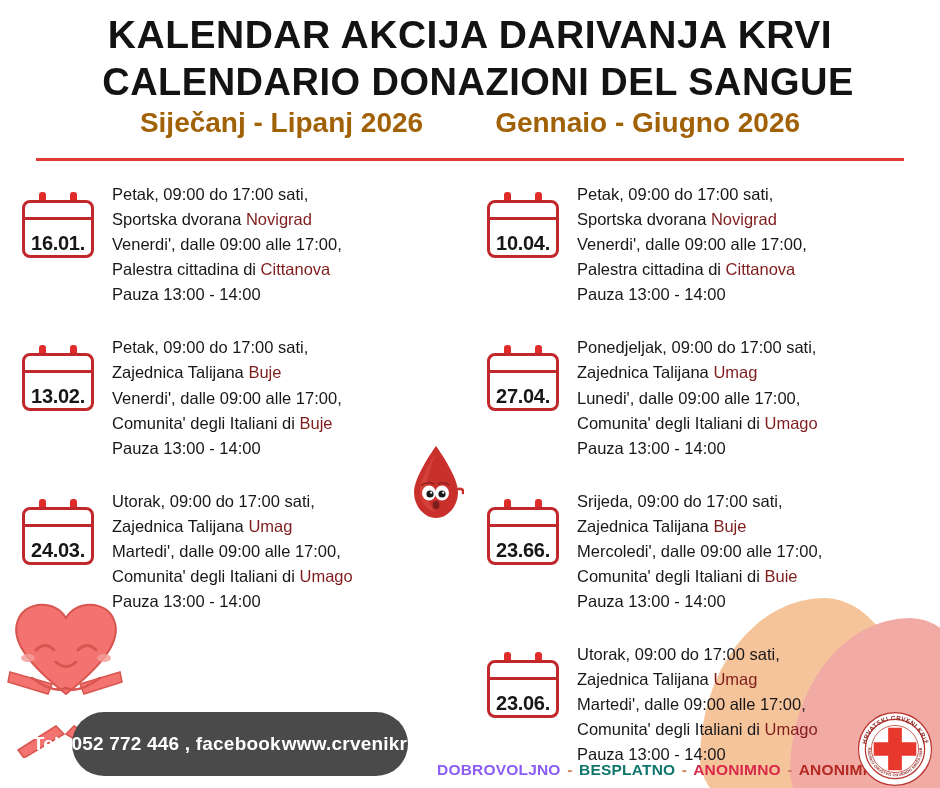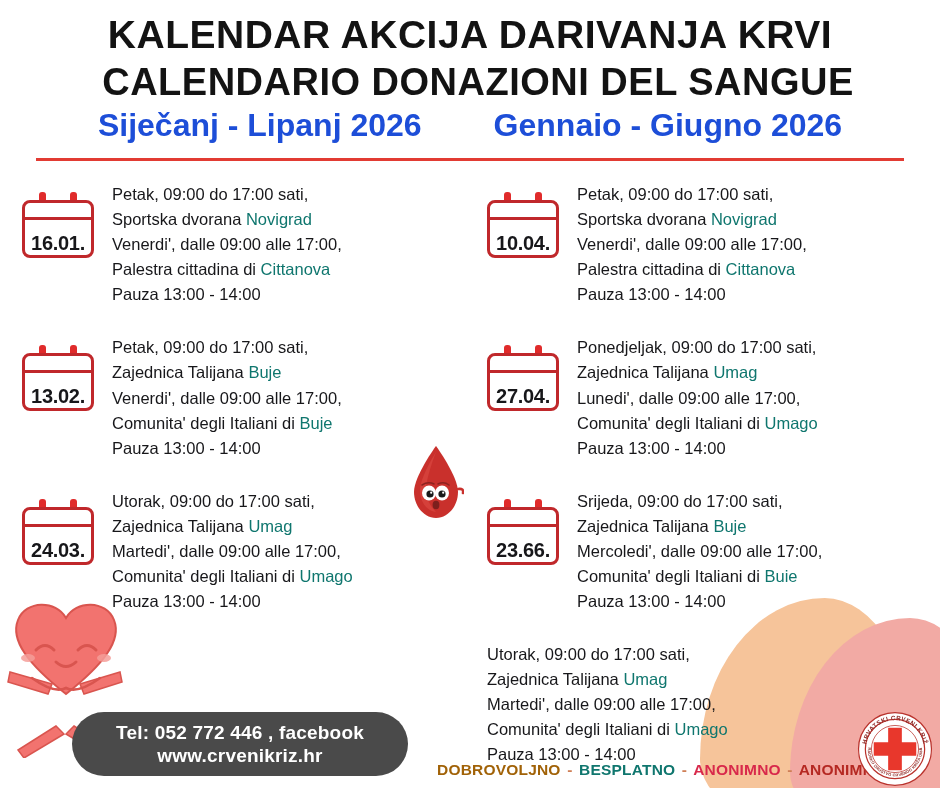--- a/index.html
+++ b/index.html
@@ -64,23 +64,23 @@
   .title-it { font-size: 38px; margin: 0 0 2px 16px; }
   .subtitles {
     position: relative;
     z-index: 5;
     display: flex;
     justify-content: center;
     gap: 72px;
     margin-top: 4px;
   }
   .subtitle {
-    font-size: 32px;
+    font-size: 28px;
     font-weight: bold;
-    color: #1d4ed8;
+    color: #a16207;
     white-space: nowrap;
   }
   .rule {
     position: absolute;
     left: 36px;
     top: 158px;
     width: 868px;
     height: 3px;
     background: #e23b33;
     z-index: 5;
@@ -159,21 +159,21 @@
 
   
   .etext {
     flex: 1 1 auto;
     padding-top: 6px;
     font-size: 16.5px;
     line-height: 1.52;
     color: #17171a;
   }
   .etext div { white-space: nowrap; }
-  .place { color: #0f766e; }
+  .place { color: #7f1d1d; }
 
   
   .drop {
     position: absolute;
     left: 408px;
     top: 444px;
     width: 56px;
     height: 78px;
     z-index: 6;
   }
@@ -192,21 +192,21 @@
   .contact {
     position: absolute;
     left: 72px;
     top: 712px;
     width: 336px;
     height: 64px;
     background: #4a4a4a;
     border-radius: 32px;
     z-index: 7;
     display: flex;
-    flex-direction: column;
+    flex-direction: row;
     align-items: center;
     justify-content: center;
     gap: 1px;
   }
   .contact div {
     color: #ffffff;
     font-size: 19px;
     font-weight: bold;
     letter-spacing: 0.2px;
     white-space: nowrap;
@@ -363,20 +363,28 @@
         <div class="etext">
           <div>Srijeda, 09:00 do 17:00 sati,</div>
           <div><span>Zajednica Talijana </span><span class="place">Buje</span></div>
           <div>Mercoledi', dalle 09:00 alle 17:00,</div>
           <div><span>Comunita' degli Italiani di </span><span class="place">Buie</span></div>
           <div>Pauza 13:00 - 14:00</div>
         </div>
       </div>
 
       <div class="event">
+        <div class="cal">
+          <div class="cal-tab t1"></div>
+          <div class="cal-tab t2"></div>
+          <div class="cal-body">
+            <div class="cal-bar"></div>
+          </div>
+          <div class="cal-date">23.06.</div>
+        </div>
         <div class="etext">
           <div>Utorak, 09:00 do 17:00 sati,</div>
           <div><span>Zajednica Talijana </span><span class="place">Umag</span></div>
           <div>Martedi', dalle 09:00 alle 17:00,</div>
           <div><span>Comunita' degli Italiani di </span><span class="place">Umago</span></div>
           <div>Pauza 13:00 - 14:00</div>
         </div>
       </div>
 
     </div>
@@ -413,21 +421,21 @@
       <ellipse cx="112" cy="60" rx="7" ry="4" fill="#f49d99" opacity="0.85"></ellipse>
     </g>
   </svg>
 
   <div class="contact">
     <div>Tel: 052 772 446 , facebook</div>
     <div>www.crvenikriz.hr</div>
   </div>
 
   <div class="slogan">
-    <span style="color:#a16207">DOBROVOLJNO</span>
+    <span style="color:#8b5cf6">DOBROVOLJNO</span>
     <span class="sep">-</span>
     <span style="color:#0f766e">BESPLATNO</span>
     <span class="sep">-</span>
     <span style="color:#d8294b">ANONIMNO</span>
     <span class="sep">-</span>
     <span style="color:#b52822">ANONIMNO</span>
   </div>
 
   <svg class="rc-logo" viewBox="0 0 100 100">
     <defs>

